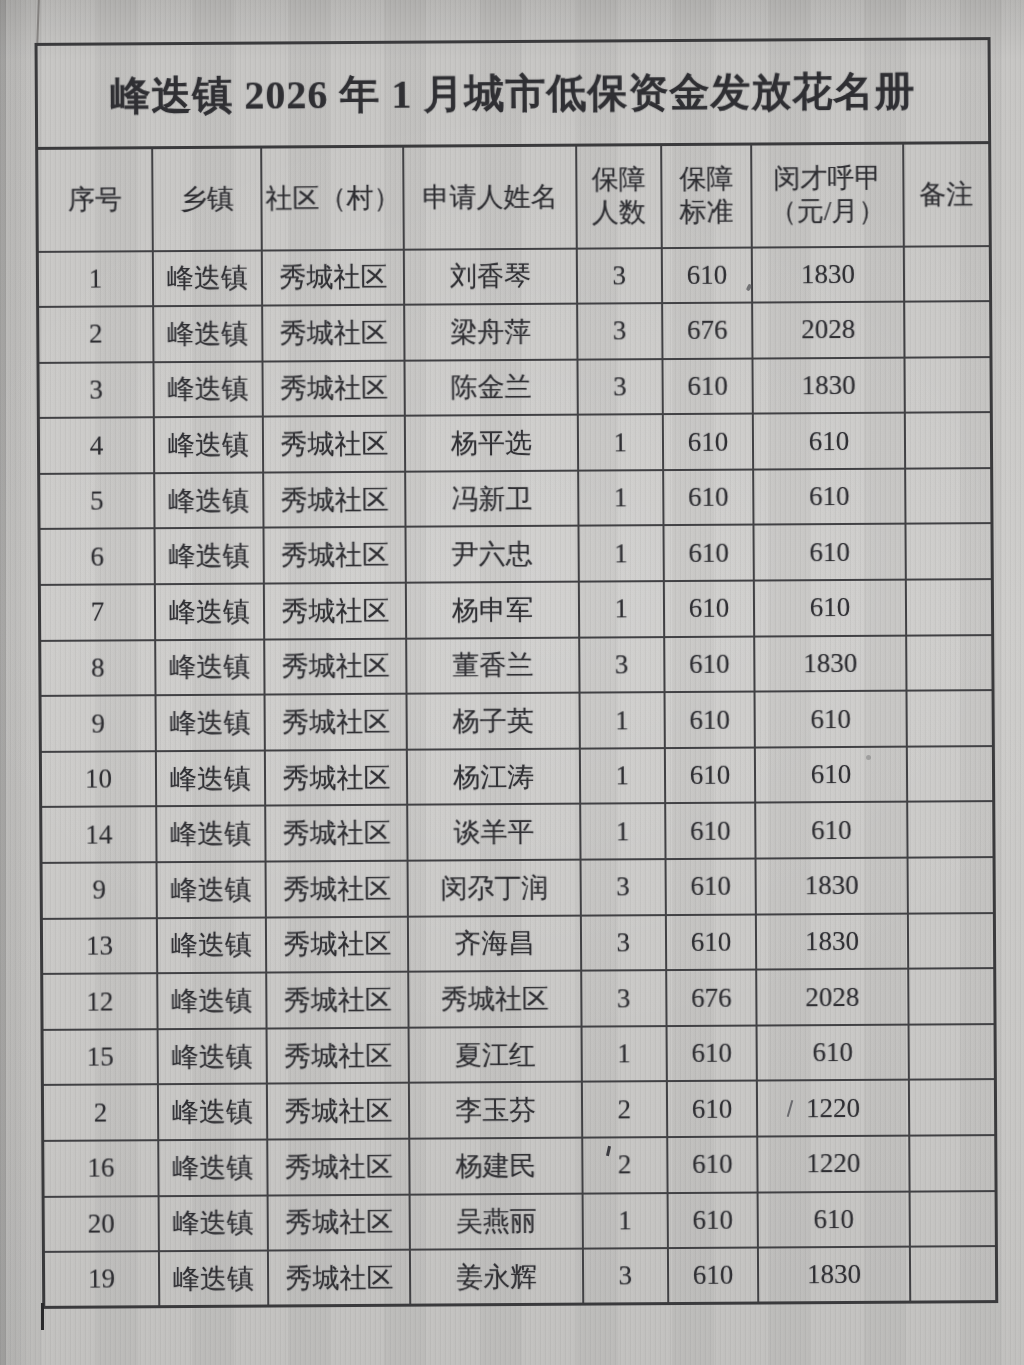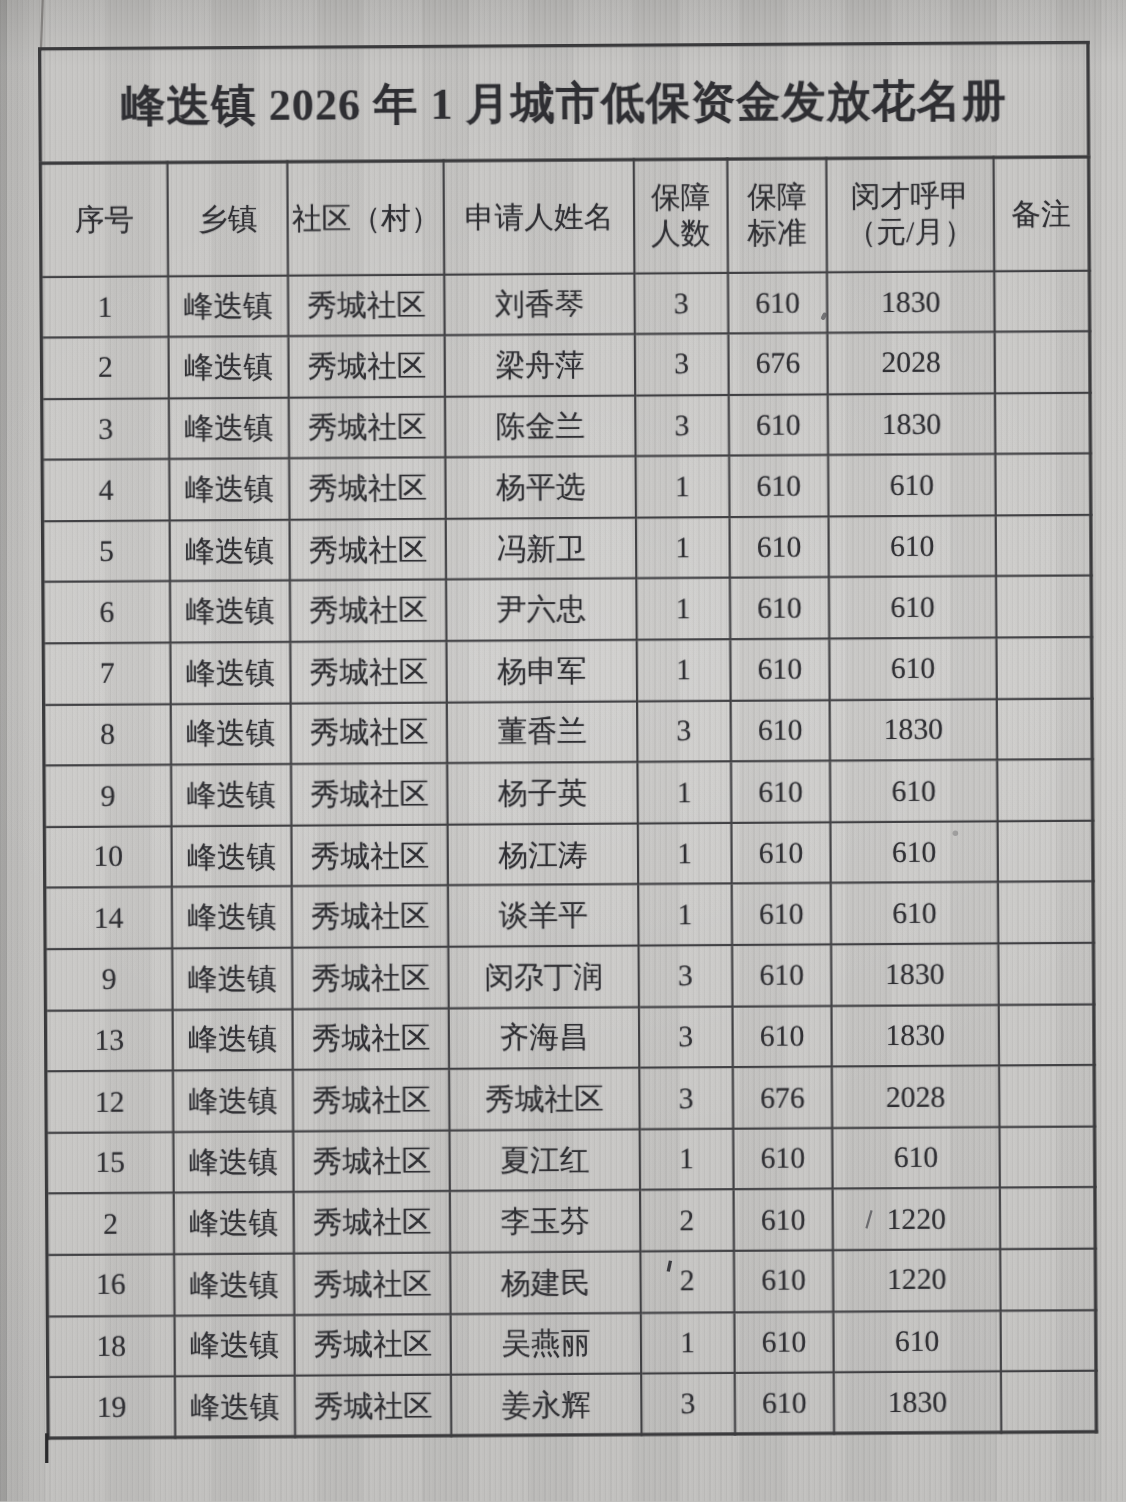--- a/index.html
+++ b/index.html
@@ -293,21 +293,21 @@
     <td>16</td>
     <td>峰迭镇</td>
     <td>秀城社区</td>
     <td>杨建民</td>
     <td>2</td>
     <td>610</td>
     <td>1220</td>
     <td></td>
   </tr>
         <tr>
-    <td>18</td>
+    <td>20</td>
     <td>峰迭镇</td>
     <td>秀城社区</td>
     <td>吴燕丽</td>
     <td>1</td>
     <td>610</td>
     <td>610</td>
     <td></td>
   </tr>
         <tr>
     <td>19</td>

